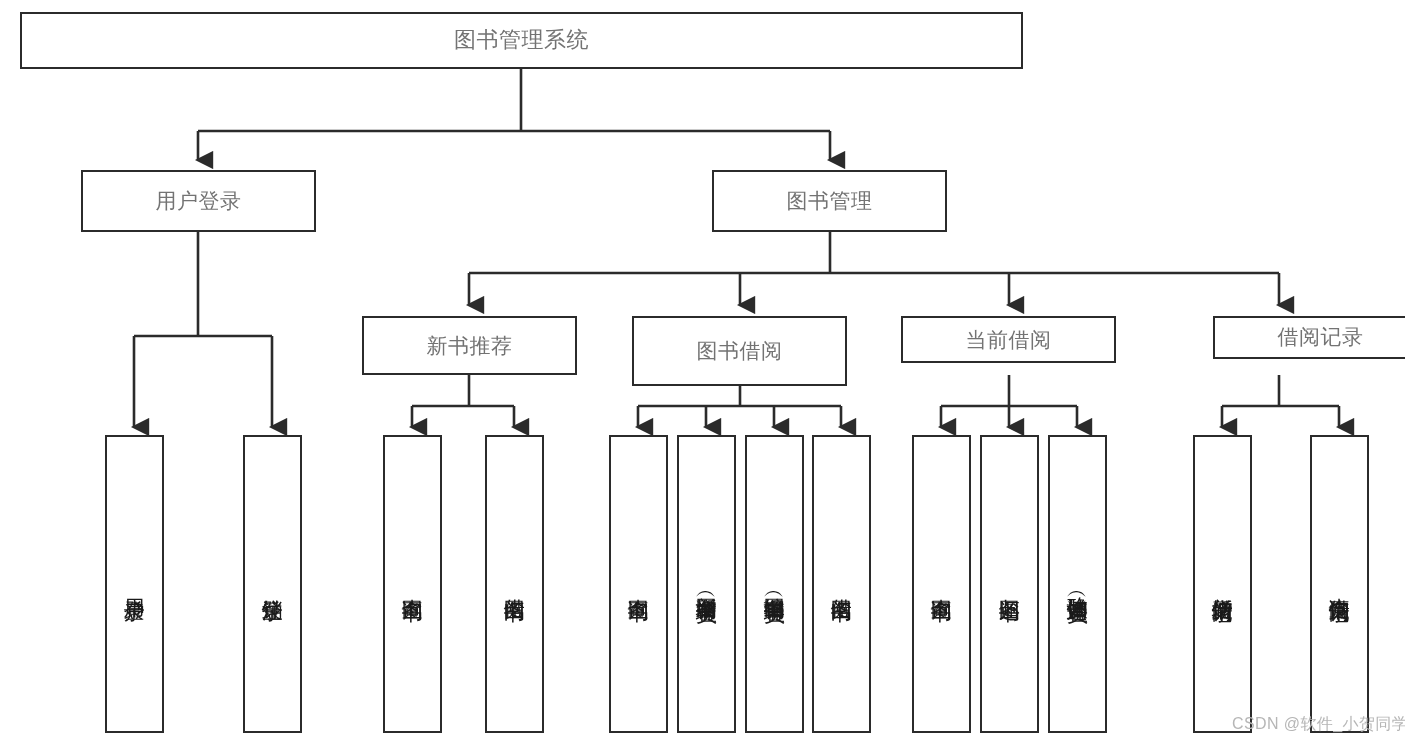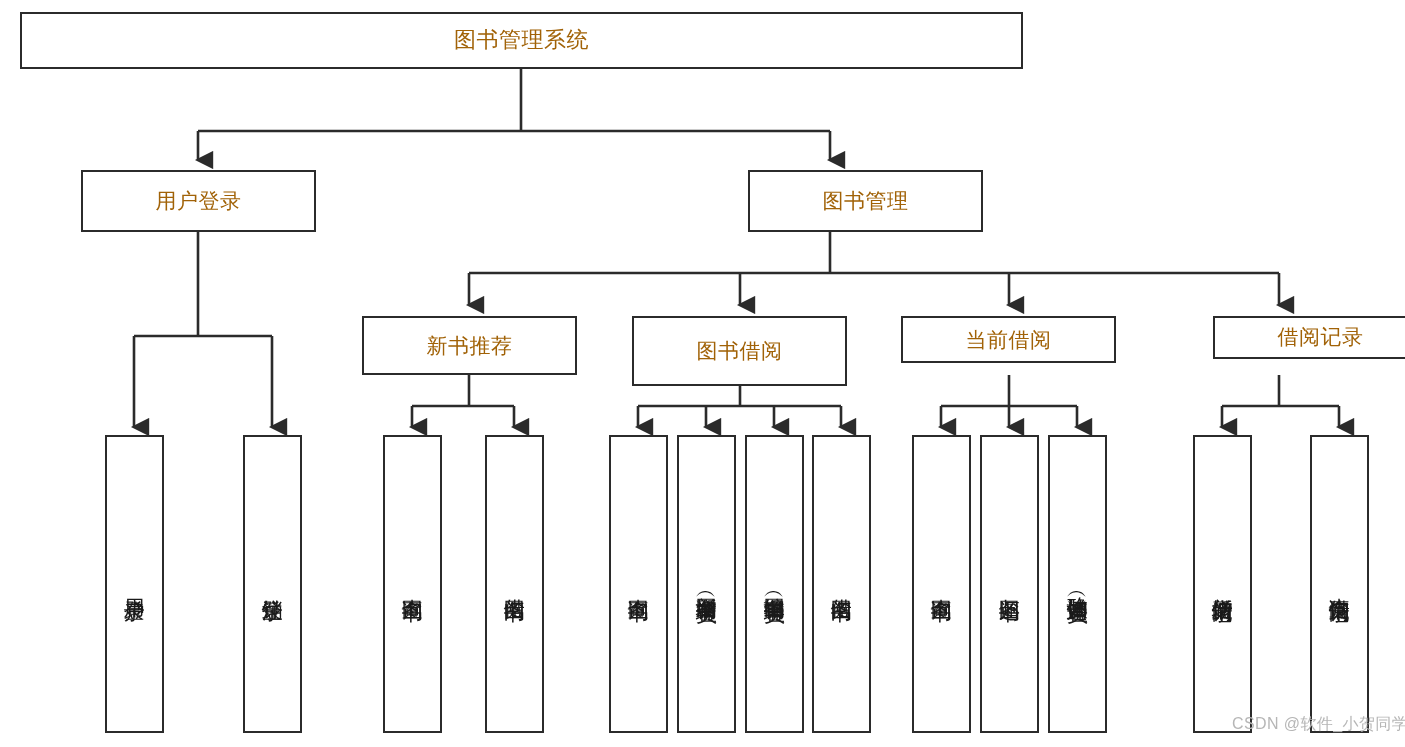--- a/index.html
+++ b/index.html
@@ -33,21 +33,21 @@
     background: #ffffff;
     display: flex;
     align-items: center;
     justify-content: center;
     text-align: center;
   }
   .node .lbl {
     font-size: 21px;
     line-height: 1.12;
     letter-spacing: 0.5px;
-    color: #a16207;
+    color: #737373;
     white-space: nowrap;
   }
   .node.root .lbl { font-size: 22px; }
   .leaf {
     position: absolute;
     box-sizing: border-box;
     border: 2px solid #2b2b2b;
     background: #ffffff;
     display: flex;
     align-items: center;
@@ -125,21 +125,21 @@
     </g>
   </svg>
 
   <div class="node root" style="left:20px; top:12px; width:1003px; height:57px;">
     <span class="lbl">图书管理系统</span>
   </div>
 
   <div class="node" style="left:81px; top:170px; width:235px; height:62px;">
     <span class="lbl">用户登录</span>
   </div>
-  <div class="node" style="left:712px; top:170px; width:235px; height:62px;margin-left:36px;">
+  <div class="node" style="left:712px; top:170px; width:235px; height:62px;">
     <span class="lbl">图书管理</span>
   </div>
 
   <div class="node" style="left:362px; top:316px; width:215px; height:59px;">
     <span class="lbl">新书推荐</span>
   </div>
   <div class="node" style="left:632px; top:316px; width:215px; height:70px;">
     <span class="lbl">图书借阅</span>
   </div>
   <div class="node" style="left:901px; top:316px; width:215px; height:47px;">

